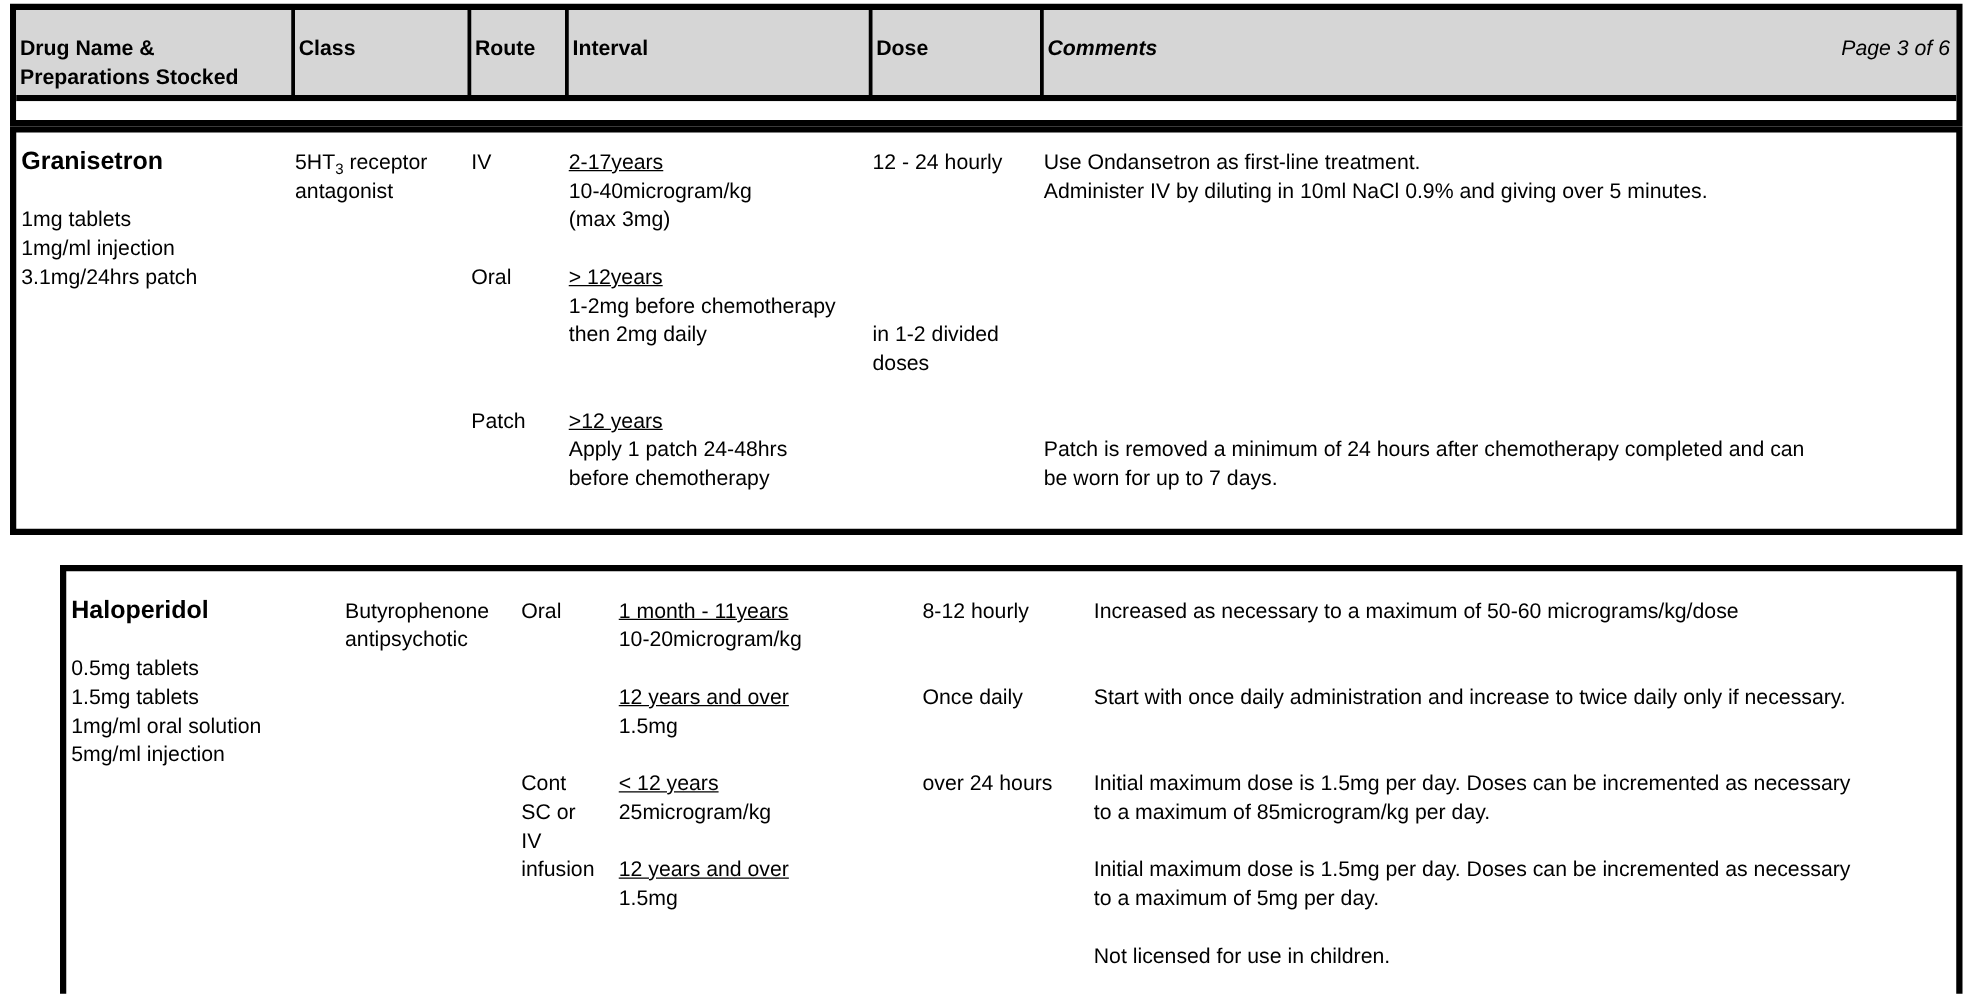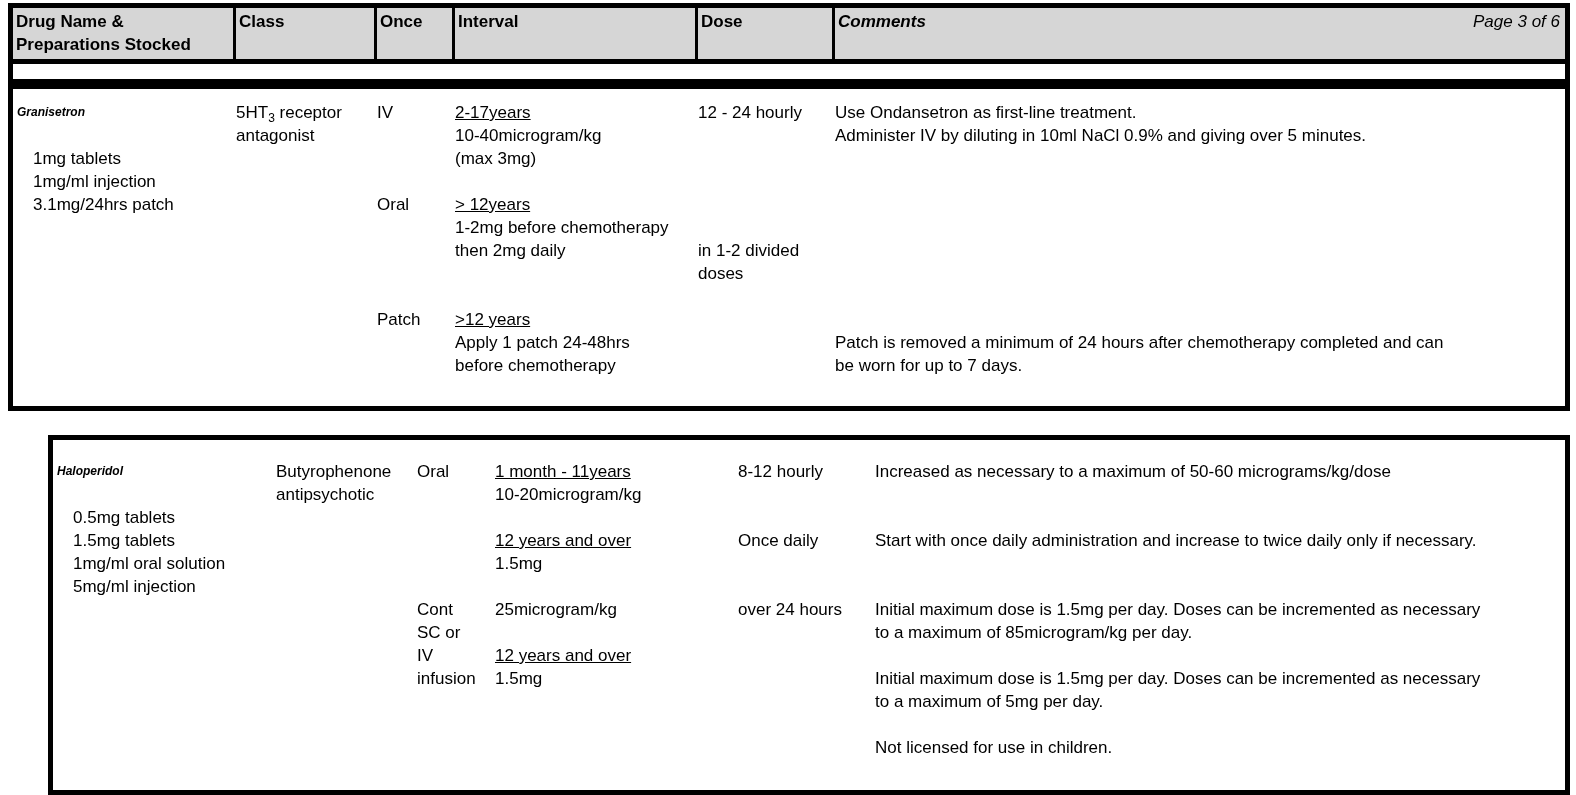--- a/index.html
+++ b/index.html
@@ -16,52 +16,52 @@
     grid-template-columns:223px 141px 78px 243px 137px 1fr;
   }
   
   .header-block { border:5px solid #000; }
   .header-row {
     background:#d6d6d6;
     border-bottom:5px solid #000;
     font-weight:bold;
   }
   .hcell {
-    padding:2px 0 3px 3px;
+    padding:19px 0 3px 3px;
     line-height:23px;
     border-right:3px solid #000;
     white-space:nowrap;
     min-height:46px;
   }
   .hcell.last { border-right:none; display:flex; justify-content:space-between; align-items:flex-start; padding-right:5px;font-style:italic; }
   .page-label { font-weight:normal;text-align:center; }
   .spacer-row { height:15px; background:#fff; }
   
   .drug-box { border:5px solid #000; background:#fff; }
   .box1 { padding:12px 0 29px 0; }
   .box2 { margin-top:24px; padding:20px 0 31px 0;margin-left:40px; }
   .ln { height:23px; line-height:23px; white-space:nowrap; }
-  .drug-name { font-size:12px; font-weight:bold; padding-left:4px;font-style:italic; }
-  .prep { padding-left:20px; }
+  .drug-name { font-size:20px; font-weight:bold; padding-left:4px; }
+  .prep { padding-left:4px; }
   .u { text-decoration:underline; }
   sub { font-size:12px; line-height:0; }
   .g1{height:23px;} .g2{height:46px;} .g3{height:69px;}
   .g4{height:92px;} .g5{height:115px;} .g8{height:184px;}
 </style>
 </head>
 <body>
 
 <div class="header-block">
   <div class="header-row cols">
     <div class="hcell">
       <div>Drug Name &amp;</div>
       <div>Preparations Stocked</div>
     </div>
     <div class="hcell">Class</div>
-    <div class="hcell">Once</div>
+    <div class="hcell">Route</div>
     <div class="hcell">Interval</div>
     <div class="hcell">Dose</div>
     <div class="hcell last">
       <span>Comments</span>
       <span class="page-label">Page 3 of 6</span>
     </div>
   </div>
   <div class="spacer-row"></div>
 </div>
 
@@ -143,20 +143,21 @@
     <div class="ln">infusion</div>
   </div>
 
   <div>
     <div class="ln"><span class="u">1 month - 11years</span></div>
     <div class="ln">10-20microgram/kg</div>
     <div class="g1"></div>
     <div class="ln"><span class="u">12 years and over</span></div>
     <div class="ln">1.5mg</div>
     <div class="g1"></div>
+    <div class="ln"><span class="u">&lt; 12 years</span></div>
     <div class="ln">25microgram/kg</div>
     <div class="g1"></div>
     <div class="ln"><span class="u">12 years and over</span></div>
     <div class="ln">1.5mg</div>
   </div>
 
   <div>
     <div class="ln">8-12 hourly</div>
     <div class="g2"></div>
     <div class="ln">Once daily</div>

